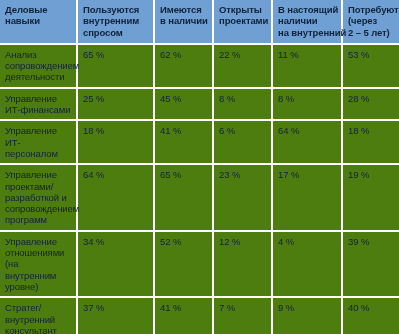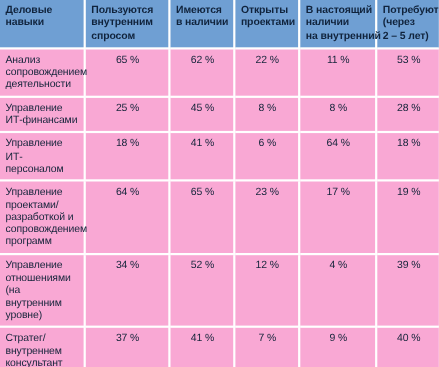--- a/index.html
+++ b/index.html
@@ -37,36 +37,36 @@
     text-align: left;
     vertical-align: top;
     padding: 4px 4px 5px 5px;
     border-right: 2px solid #ffffff;
     border-bottom: 2px solid #ffffff;
     letter-spacing: -0.1px;
   }
   #skills-table thead th:last-child { border-right: none; }
 
   #skills-table tbody td {
-    background: #f9a8d4;
+    background: #4d7c0f;
     color: #14243a;
     font-size: 9.5px;
     line-height: 11.3px;
     vertical-align: top;
     text-align: left;
     padding: 4px 4px 4px 5px;
     border-right: 2px solid #ffffff;
     border-bottom: 2px solid #ffffff;
     letter-spacing: -0.1px;
   }
   #skills-table tbody td:last-child { border-right: none; margin-left: 22px; }
   #skills-table tbody tr:last-child td { border-bottom: none; }
 
   .cell-label { display: block; }
-  .cell-value { display: block; white-space: nowrap; text-align: center; }
+  .cell-value { display: block; white-space: nowrap; }
   .hdr-line { display: block; white-space: nowrap; }
 </style>
 </head>
 <body>
 
 <table id="skills-table">
   <colgroup>
     <col class="c0">
       <col class="c1">
       <col class="c2">
@@ -219,21 +219,21 @@
           <span class="cell-value">4 %</span>
         </td>
       <td>
           <span class="cell-value">39 %</span>
         </td>
     </tr>
 
     <tr>
       <td>
         <span class="cell-label">Стратег/</span>
-        <span class="cell-label">внутреннем</span>
+        <span class="cell-label">внутренний</span>
         <span class="cell-label">консультант</span>
       </td>
       <td>
           <span class="cell-value">37 %</span>
         </td>
       <td>
           <span class="cell-value">41 %</span>
         </td>
       <td>
           <span class="cell-value">7 %</span>

